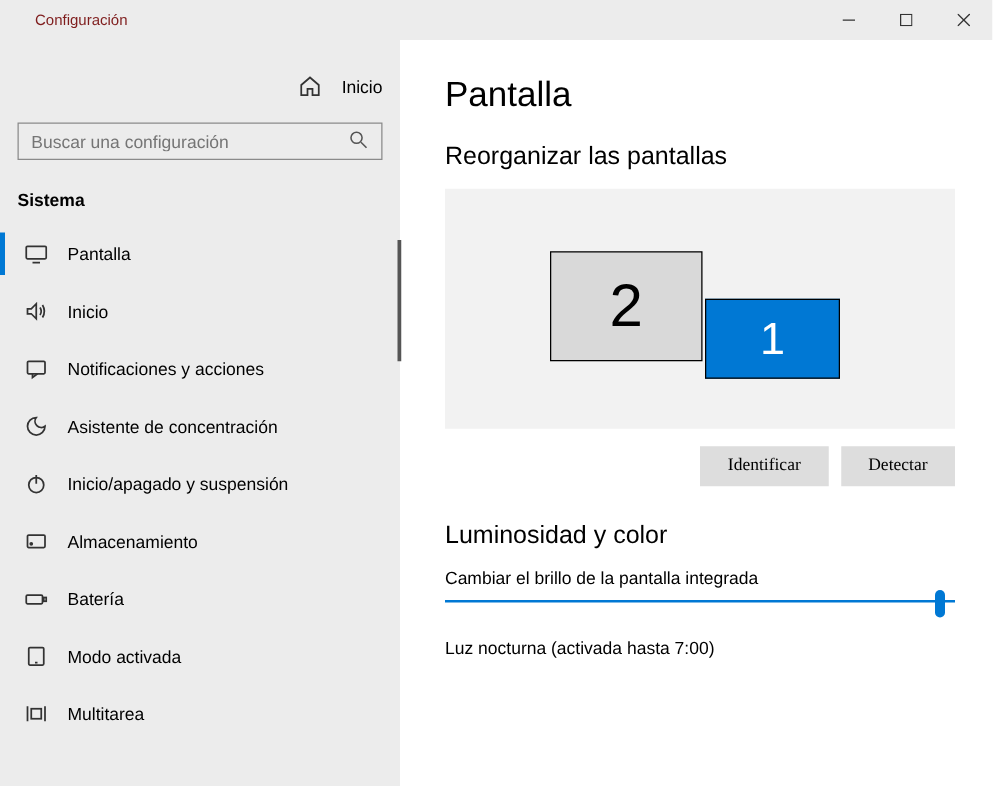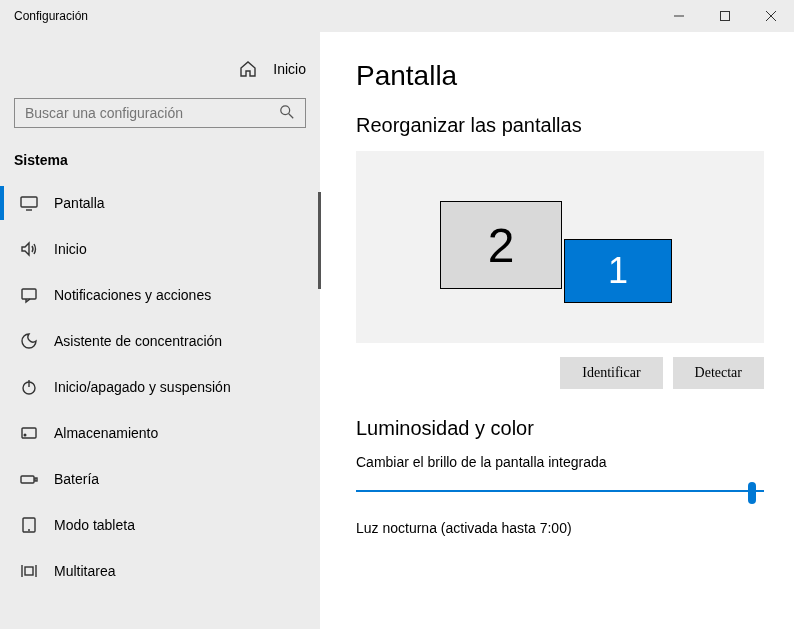--- a/index.html
+++ b/index.html
@@ -14,23 +14,23 @@
     display: flex;
     flex-direction: column;
   }
   .titlebar {
     height: 32px;
     display: flex;
     align-items: center;
     background: #ececec;
   }
   .titlebar .title {
-    padding-left: 14px;
+    padding-left: 28px;
     font-size: 12px;
-    color: #000000;
+    color: #7f1d1d;
   }
   .titlebar .spacer { flex: 1; }
   .win-controls { display: flex; }
   .win-btn {
     width: 46px;
     height: 32px;
     display: flex;
     align-items: center;
     justify-content: center;
     color: #222;
@@ -172,21 +172,20 @@
   .btn {
     background: #ddd;
     border: none;
     padding: 8px 22px;
     font-size: 14px;
     cursor: pointer;
     font-family: Liberation Serif, serif;
   }
   .slider-label {
     font-size: 14px;
-    margin-bottom: 10px;
   }
   .slider-wrap {
     position: relative;
     height: 24px;
     margin-bottom: 16px;
   }
   .slider-track {
     position: absolute;
     left: 0;
     right: 0;
@@ -337,21 +336,21 @@
         <span>Batería</span>
       </div>
 
       <div class="nav-item">
         <span class="nav-icon">
           <svg viewBox="0 0 18 18">
               <rect x="3" y="2" width="12" height="14" rx="1"></rect>
               <line x1="8" y1="14" x2="10" y2="14"></line>
             </svg>
         </span>
-        <span>Modo tableta</span>
+        <span>Modo activada</span>
       </div>
 
       <div class="nav-item">
         <span class="nav-icon">
           <svg viewBox="0 0 18 18">
               <line x1="2" y1="3" x2="2" y2="15"></line>
               <line x1="16" y1="3" x2="16" y2="15"></line>
               <rect x="5" y="5" width="8" height="8"></rect>
             </svg>
         </span>

